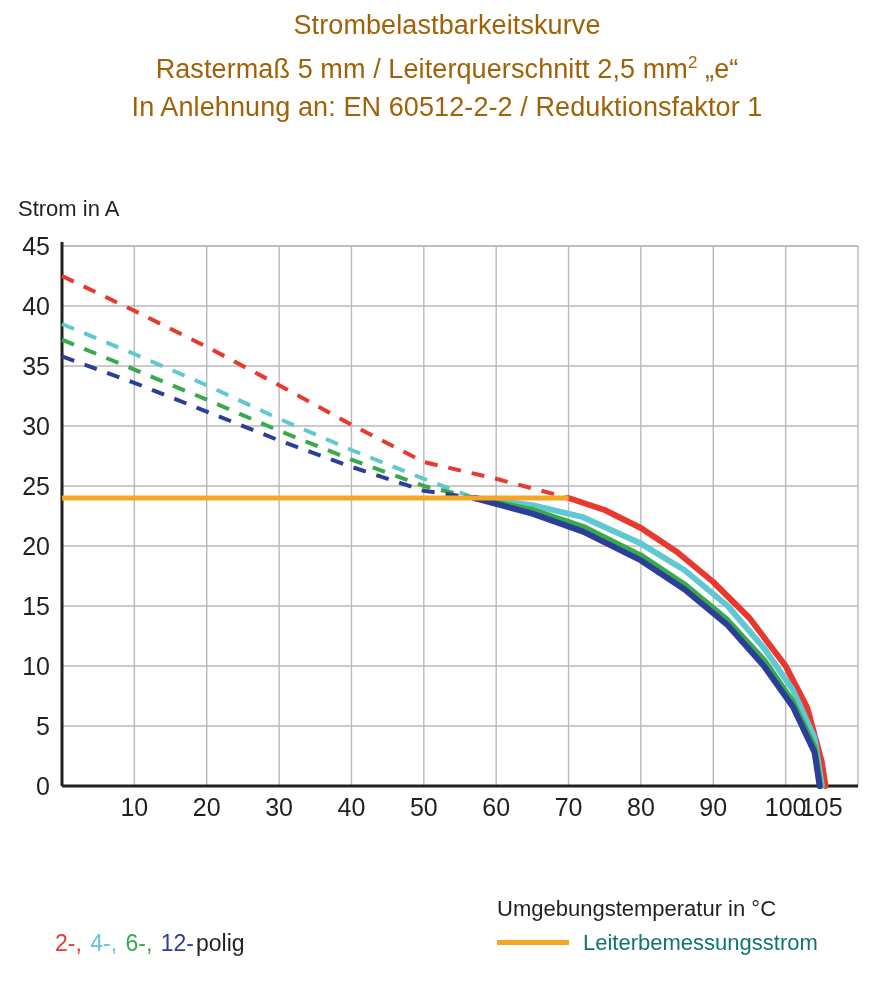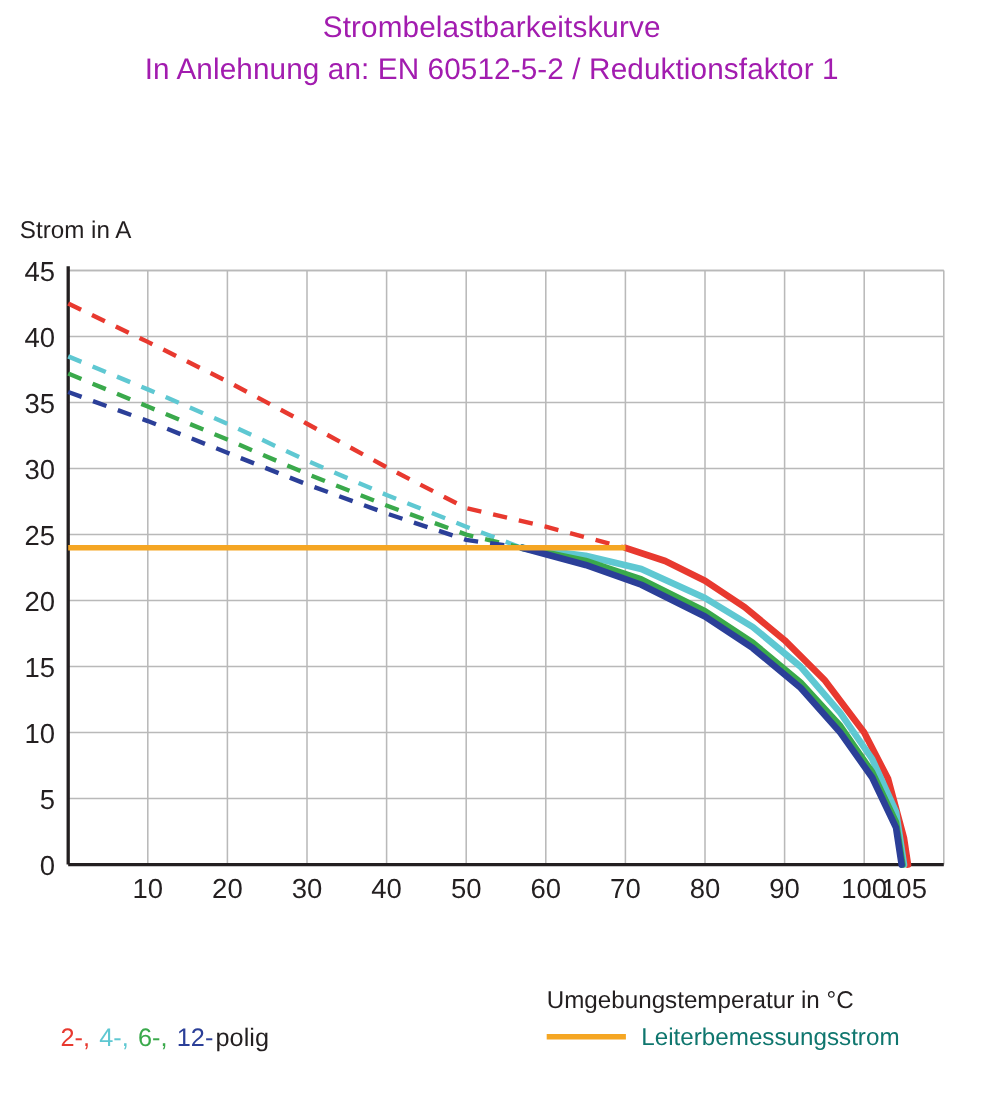--- a/index.html
+++ b/index.html
@@ -16,21 +16,21 @@
     overflow: hidden;
   }
   .title-block {
     text-align: center;
     padding-top: 6px;
   }
   .title-line {
     font-size: 27px;
     line-height: 38px;
     font-weight: 400;
-    color: #a21caf;
+    color: #a16207;
     letter-spacing: 0.1px;
   }
   .title-line sup {
     font-size: 17px;
     vertical-align: super;
   }
   .axis-label-y {
     position: absolute;
     left: 18px;
     top: 196px;
@@ -97,21 +97,22 @@
     font-size: 25px;
     fill: #231f20;
     font-family: "Liberation Sans", sans-serif;
   }
 </style>
 </head>
 <body>
 
 <div class="title-block">
   <div class="title-line">Strombelastbarkeitskurve</div>
-  <div class="title-line">In Anlehnung an: EN 60512-5-2 / Reduktionsfaktor 1</div>
+  <div class="title-line"><span>Rastermaß 5 mm / Leiterquerschnitt 2,5 mm</span><sup>2</sup><span> „e“</span></div>
+  <div class="title-line">In Anlehnung an: EN 60512-2-2 / Reduktionsfaktor 1</div>
 </div>
 
 <div class="axis-label-y">Strom in A</div>
 
 <div class="plot-wrap">
   <svg class="chart" id="chart-svg" width="894" height="1000">
       <line x1="62" y1="726" x2="858" y2="726" stroke="#b9b9b9" stroke-width="1.4"></line>
       <line x1="62" y1="666" x2="858" y2="666" stroke="#b9b9b9" stroke-width="1.4"></line>
       <line x1="62" y1="606" x2="858" y2="606" stroke="#b9b9b9" stroke-width="1.4"></line>
       <line x1="62" y1="546" x2="858" y2="546" stroke="#b9b9b9" stroke-width="1.4"></line>

